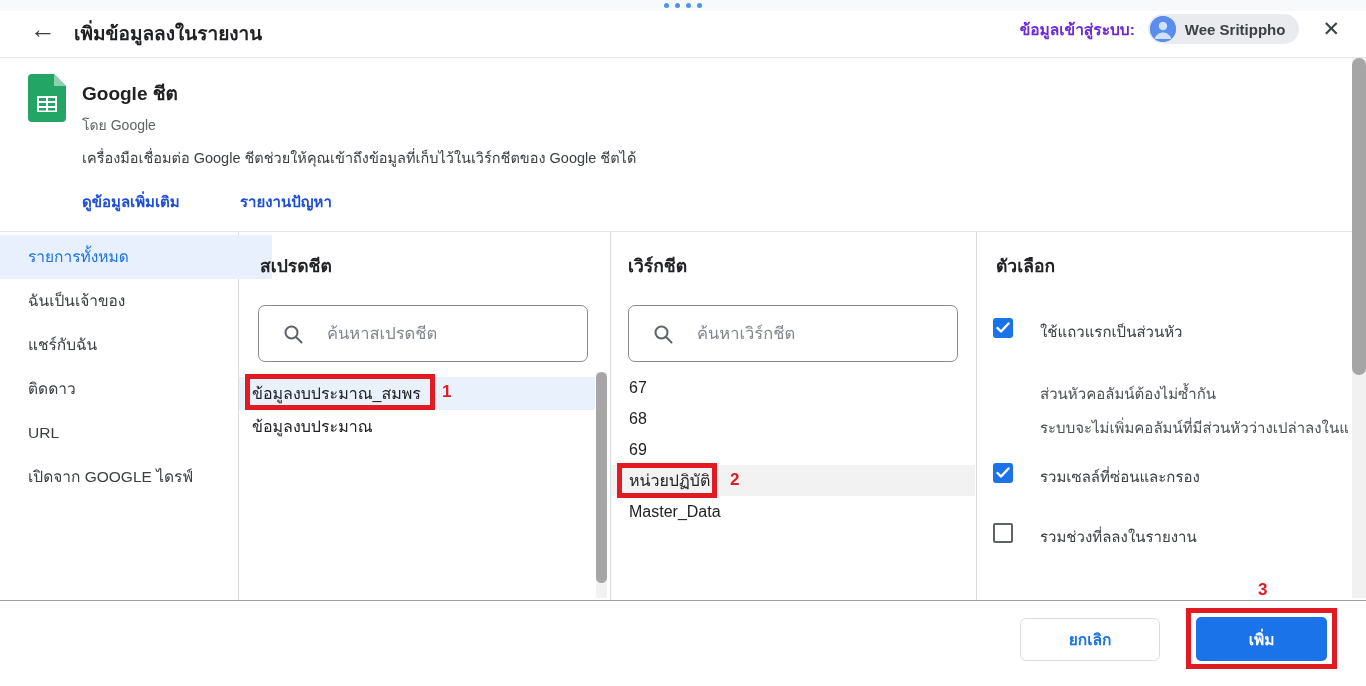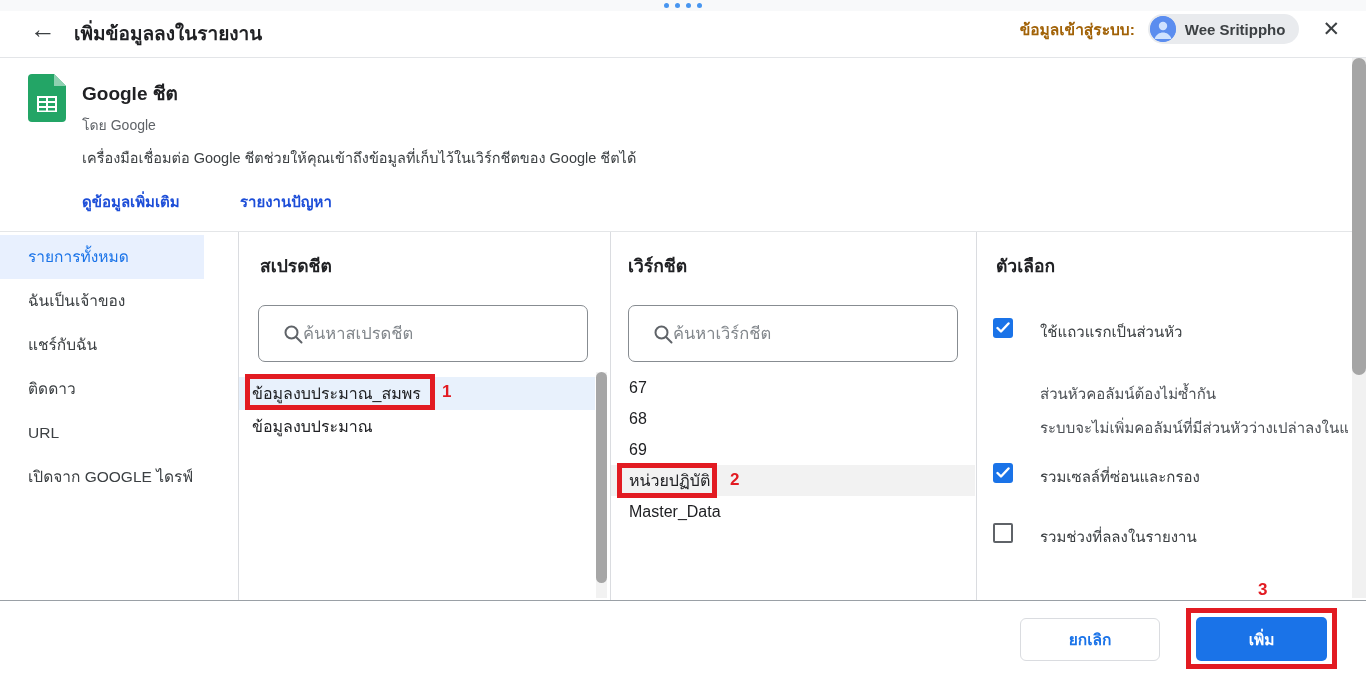--- a/index.html
+++ b/index.html
@@ -10,51 +10,51 @@
   
   .topstrip { position:absolute; left:0; top:0; width:1366px; height:11px; background:#f8f9fa; }
   .dots { position:absolute; left:0; right:0; top:3px; display:flex; justify-content:center; gap:6px; }
   .dots i { width:5px; height:5px; border-radius:50%; background:#4896f0; }
 
   
   .hdr-border { position:absolute; left:0; top:57px; width:1366px; height:1px; background:#e3e5e8; }
   .back { position:absolute; left:30px; top:13px; font-size:26px; color:#3c4043; line-height:32px; cursor:pointer; }
   .title { position:absolute; left:74px; top:18px; font-size:19px; font-weight:bold; color:#202124; }
   .hdr-right { position:absolute; right:26px; top:13px; height:32px; display:flex; align-items:center; gap:13px; }
-  .auth-label { font-size:15.5px; font-weight:bold; color:#a16207; }
+  .auth-label { font-size:15.5px; font-weight:bold; color:#6d28d9; }
   .pill { display:flex; align-items:center; height:30px; border-radius:15px; background:#e9ebee; padding:2px 14px 2px 2px; gap:9px; }
   .avatar { width:26px; height:26px; border-radius:50%; background:#5b8def; display:flex; align-items:center; justify-content:center; overflow:hidden; }
   .pill-name { font-size:15px; font-weight:bold; color:#3c4043; }
   .close { font-size:21px; color:#3c4043; margin-left:10px; cursor:pointer; }
 
   
   .sheets-icon { position:absolute; left:28px; top:74px; }
   .conn-name { position:absolute; left:82px; top:78px; font-size:19px; font-weight:600; color:#202124; }
   .conn-by { position:absolute; left:82px; top:114px; font-size:14px; color:#5f6368; }
   .conn-desc { position:absolute; left:82px; top:146px; font-size:14.5px; color:#3c4043; }
   .link1 { position:absolute; left:82px; top:190px; }
   .link2 { position:absolute; left:240px; top:190px; }
   .blue-link { font-size:15px; font-weight:bold; color:#1d4ed8; cursor:pointer; text-decoration:none; }
 
   
   .content-top { position:absolute; left:0; top:231px; width:1366px; height:1px; background:#e4e6e8; }
   .content-bottom { position:absolute; left:0; top:600px; width:1366px; height:1px; background:#9aa0a6; }
   .vdiv { position:absolute; top:232px; height:368px; width:1px; background:#dadce0; }
 
   
-  .side-item { position:absolute; left:0; width:204px; height:44px; line-height:44px; padding-left:28px;
+  .side-item { position:absolute; left:0; width:272px; height:44px; line-height:44px; padding-left:28px;
     font-size:15.5px; color:#3c4043; cursor:pointer; white-space:nowrap; }
   .side-item.sel { background:#e8f0fe; color:#1a73e8; }
 
   
   .col-h { position:absolute; font-size:17.5px; font-weight:bold; color:#202124; }
 
   
   .searchbox { position:absolute; width:330px; height:57px; border:1px solid #878c91; border-radius:7px;
-    display:flex; align-items:center; padding-left:24px; background:#fff; }
+    display:flex; align-items:center; padding-left:24px; gap:24px; background:#fff; }
   .searchbox input { border:none; outline:none; font-size:16.5px; color:#3c4043; width:210px; background:transparent;
     font-family:"Liberation Sans","DejaVu Sans",sans-serif; }
   .searchbox input::placeholder { color:#82878c; opacity:1; }
 
   
   .row { position:absolute; font-size:16px; color:#202124; display:flex; align-items:center; cursor:pointer; }
   .ss-row { left:239px; width:356px; height:33px; padding-left:13px; }
   .ss-row.sel { background:#e8f1fc; }
   .ws-row { left:611px; width:364px; height:31px; padding-left:18px; }
   .ws-row.sel { background:#f2f2f2; }

